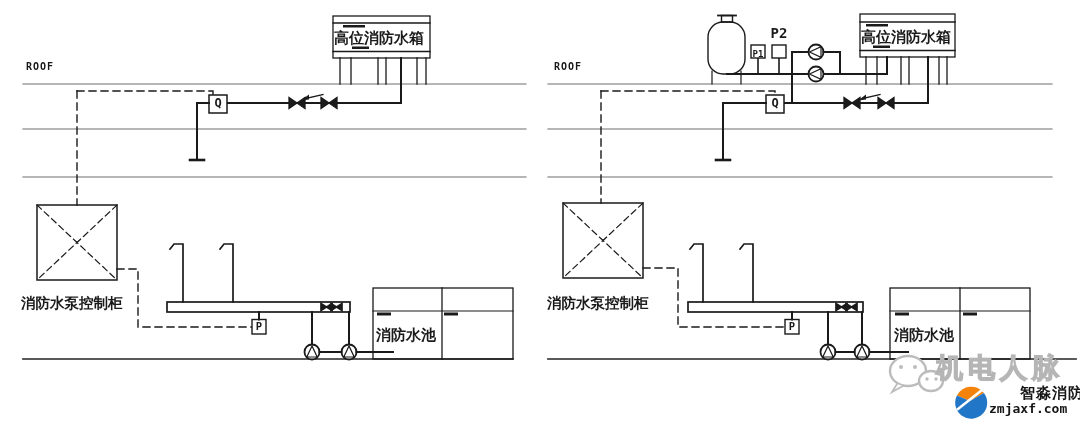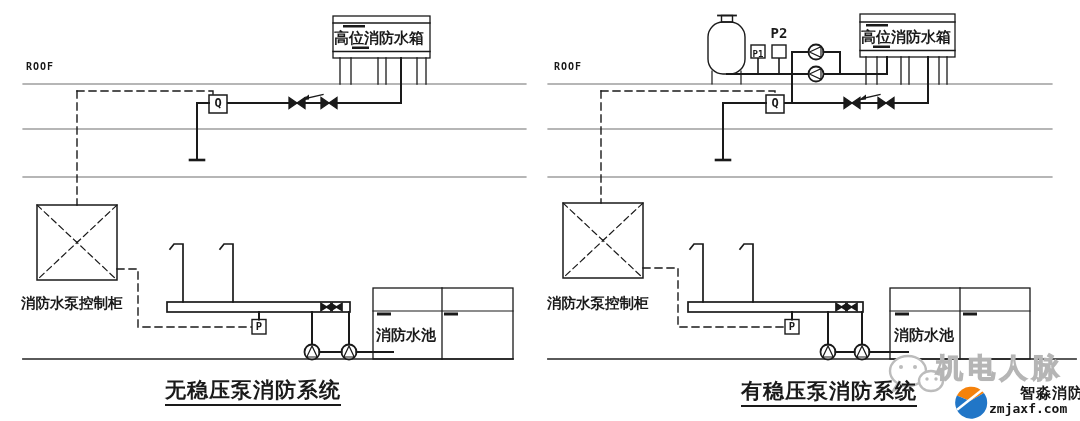--- a/index.html
+++ b/index.html
@@ -245,29 +245,27 @@
       <path d="M958,409 L982,390" stroke="#ffffff" stroke-width="2.5"></path>
     </g>
   </svg>
 
   <div class="lbl roof" style="left:26px;top:61px;">ROOF</div>
   <div class="lbl" style="left:334px;top:30px;width:95px;font-size:15px;">高位消防水箱</div>
   <div class="lbl boxletter" style="left:209px;top:95px;width:18px;height:18px;font-size:12px;">Q</div>
   <div class="lbl" style="left:21px;top:296px;width:113px;font-size:14.5px;">消防水泵控制柜</div>
   <div class="lbl boxletter" style="left:252px;top:319px;width:14px;height:15px;font-size:10.5px;">P</div>
   <div class="lbl" style="left:376px;top:327px;width:64px;font-size:15px;">消防水池</div>
-  <div class="lbl title" style="left:165px;top:378px;">无稳压泵消防系统</div>
 
   <div class="lbl roof" style="left:554px;top:61px;">ROOF</div>
   <div class="lbl" style="left:861px;top:29px;width:93px;font-size:15px;">高位消防水箱</div>
   <div class="lbl boxletter" style="left:751px;top:45px;width:14px;height:20px;font-size:9px;">P1</div>
   <div class="lbl boxletter" style="left:772px;top:27px;width:14px;height:13px;font-size:14px;">P2</div>
   <div class="lbl boxletter" style="left:766px;top:95px;width:18px;height:18px;font-size:12px;">Q</div>
   <div class="lbl" style="left:547px;top:296px;width:113px;font-size:14.5px;">消防水泵控制柜</div>
   <div class="lbl boxletter" style="left:785px;top:319px;width:14px;height:15px;font-size:10.5px;">P</div>
   <div class="lbl" style="left:894px;top:327px;width:64px;font-size:15px;">消防水池</div>
-  <div class="lbl title" style="left:741px;top:379px;">有稳压泵消防系统</div>
 
   <div class="lbl wm-brand" style="left:936px;top:356px;font-family:Liberation Mono, monospace;">机电人脉</div>
   <div class="lbl wm-logo-text" style="left:989px;top:385px;margin-left:31px;">智淼消防</div>
   <div class="lbl wm-site" style="left:989px;top:402px;">zmjaxf.com</div>
 
 </div>
 
 </body></html>

